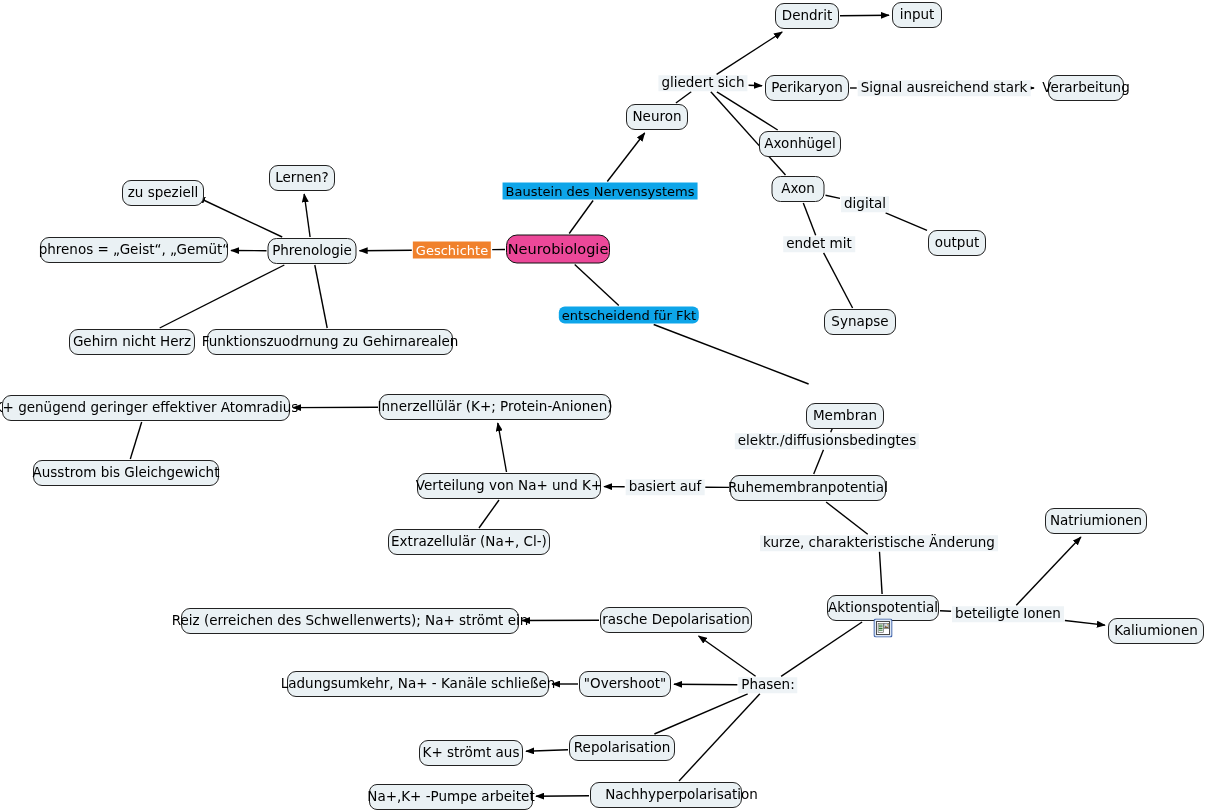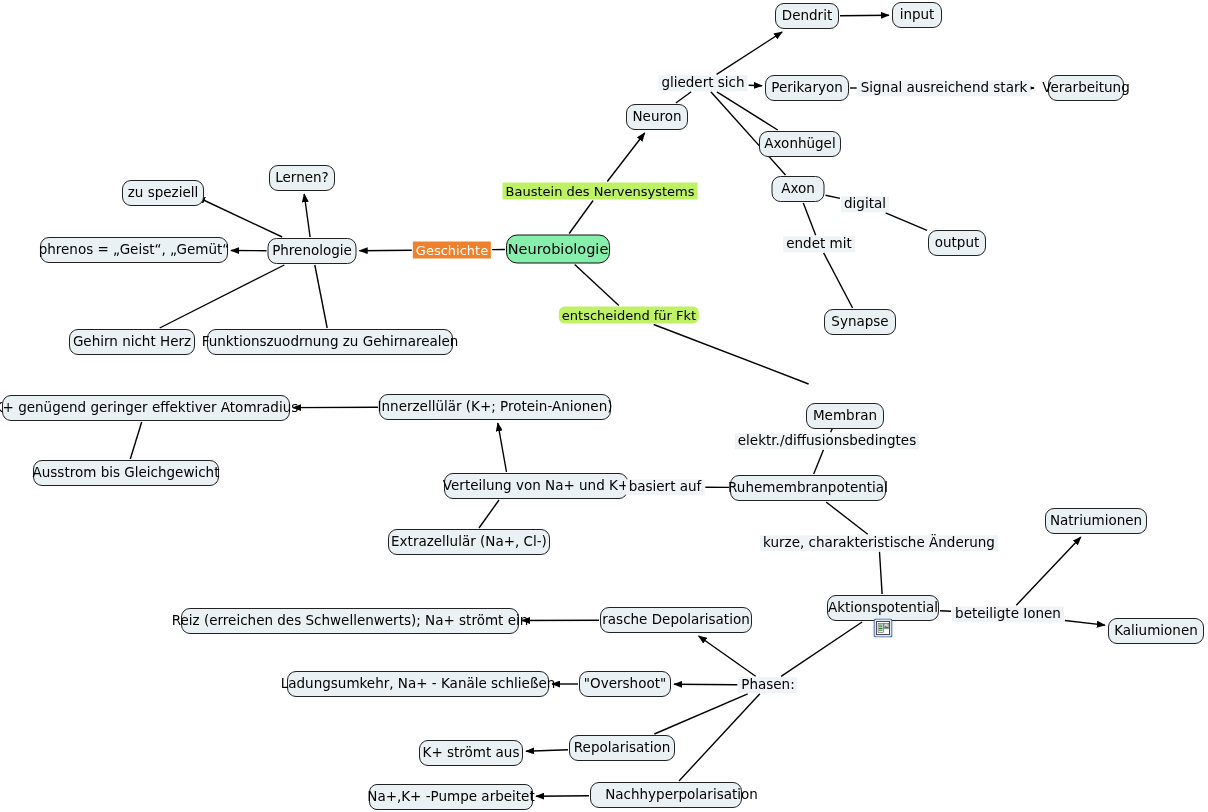--- a/index.html
+++ b/index.html
@@ -35,21 +35,21 @@
     white-space: nowrap;
     display: flex;
     align-items: center;
     justify-content: center;
     padding: 0 9px;
     height: 26px;
     transform: translate(-50%, -50%);
     z-index: 5;
   }
   .node.root {
-    background: #86efac;
+    background: #ec4899;
     border: 1.6px solid #111111;
     border-radius: 11px;
     font-size: 14.5px;
     height: 29px;
   }
   .linklabel {
     position: absolute;
     box-sizing: border-box;
     background: #eef3f6;
     color: #000000;
@@ -57,21 +57,21 @@
     line-height: 1;
     white-space: nowrap;
     display: flex;
     align-items: center;
     justify-content: center;
     padding: 1px 3px;
     transform: translate(-50%, -50%);
     z-index: 6;
   }
   .linklabel.hl-yellow {
-    background: #bef264;
+    background: #0ea5e9;
     font-size: 13px;
     padding: 2px 3px;
   }
   .linklabel.hl-orange {
     background: #f0812c;
     color: #ffffff;
     font-size: 13px;
     padding: 2px 3px;
   }
   .res-icon {
@@ -188,21 +188,21 @@
     </div>
     <div class="node" style="left: 330px; top: 342px; width: 246px;">
       <span>Funktionszuodrnung zu Gehirnarealen</span>
     </div>
     <div class="node" style="left: 845px; top: 416px; width: 78px;">
       <span>Membran</span>
     </div>
     <div class="node" style="left: 808px; top: 488px; width: 156px;">
       <span>Ruhemembranpotential</span>
     </div>
-    <div class="node" style="left: 509px; top: 486px; width: 184px; margin-left: 27px;">
+    <div class="node" style="left: 509px; top: 486px; width: 184px;">
       <span>Verteilung von Na+ und K+</span>
     </div>
     <div class="node" style="left: 495px; top: 407px; width: 232px;">
       <span>Innerzellülär (K+; Protein-Anionen)</span>
     </div>
     <div class="node" style="left: 469px; top: 542px; width: 162px;">
       <span>Extrazellulär (Na+, Cl-)</span>
     </div>
     <div class="node" style="left: 146px; top: 408px; width: 288px;">
       <span>K+ genügend geringer effektiver Atomradius</span>

